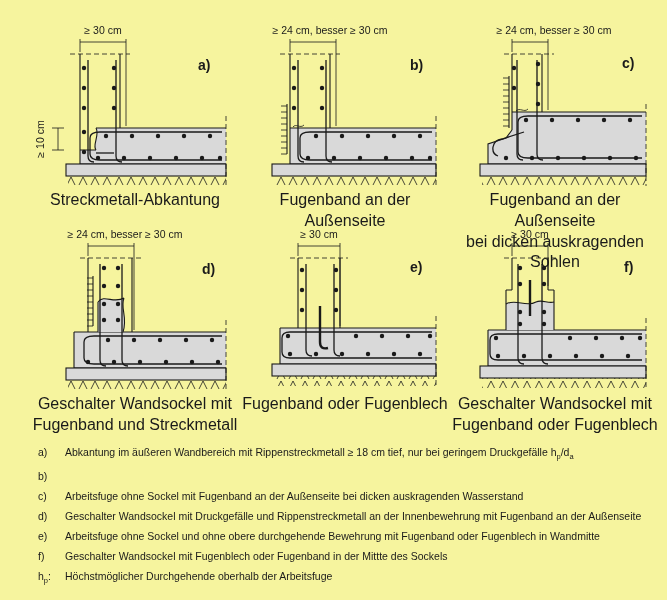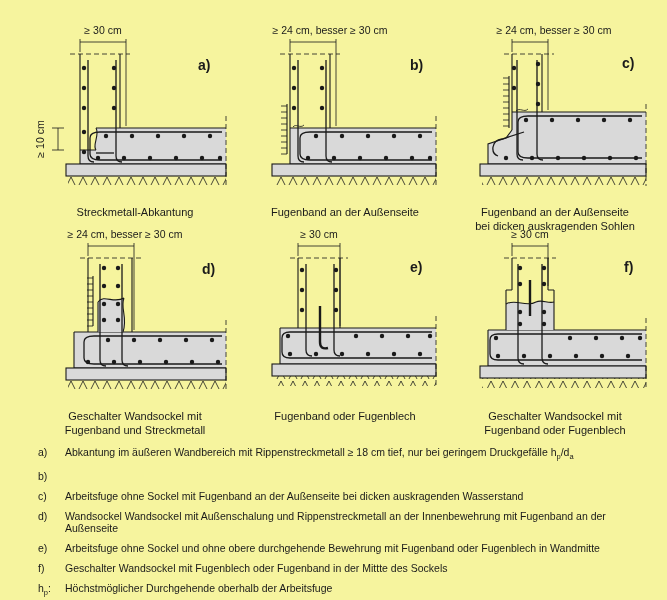--- a/index.html
+++ b/index.html
@@ -2,21 +2,21 @@
 <html style="--bg: #f6f49e; --concrete: #d9d9d9; --line: #1a1a1a;"><head>
 <meta charset="utf-8">
 <style>
   :root{ --bg:#f6f49e; --concrete:#d9d9d9; --line:#1a1a1a; }
   html,body{margin:0;padding:0}
   body{background:var(--bg);}
   .page{position:relative;width:667px;height:600px;background:var(--bg);
         font-family:"Liberation Sans",sans-serif;color:var(--line);overflow:hidden;}
   .fig{position:absolute;width:210px;}
   .fig svg{display:block;}
-  .caption{text-align:center;font-size:11px;line-height:1.3;white-space:pre-line;margin-top:19px;}
+  .caption{text-align:center;font-size:16px;line-height:1.3;white-space:pre-line;margin-top:4px;}
   svg text{font-family:"Liberation Sans",sans-serif;font-size:10.5px;fill:var(--line);}
   svg text.letter{font-size:14px;font-weight:bold;}
   .ln{stroke:var(--line);fill:none;stroke-width:1.1;}
   .thin{stroke-width:0.8;}
   .dash{stroke-dasharray:5 3;}
   .bar{stroke:var(--line);fill:none;stroke-width:1.3;}
   .fb{stroke:var(--line);fill:none;stroke-width:2.4;}
   .conc{fill:var(--concrete);}
   .concs{fill:var(--concrete);stroke:var(--line);stroke-width:1.1;}
   .dot{fill:var(--line);}
@@ -345,21 +345,21 @@
       </div>
       <div class="legend-row">
         <span class="legend-key"><span>b)</span></span>
       </div>
       <div class="legend-row">
         <span class="legend-key"><span>c)</span></span>
         <span class="legend-text"><span>Arbeitsfuge ohne Sockel mit Fugenband an der Außenseite bei dicken auskragenden Wasserstand</span></span>
       </div>
       <div class="legend-row">
         <span class="legend-key"><span>d)</span></span>
-        <span class="legend-text"><span>Wandsockel Wandsockel mit Außenschalung und Rippenstreckmetall an der Innenbewehrung mit Fugenband an der Außenseite</span></span>
+        <span class="legend-text"><span>Geschalter Wandsockel mit Druckgefälle und Rippenstreckmetall an der Innenbewehrung mit Fugenband an der Außenseite</span></span>
       </div>
       <div class="legend-row">
         <span class="legend-key"><span>e)</span></span>
         <span class="legend-text"><span>Arbeitsfuge ohne Sockel und ohne obere durchgehende Bewehrung mit Fugenband oder Fugenblech in Wandmitte</span></span>
       </div>
       <div class="legend-row">
         <span class="legend-key"><span>f)</span></span>
         <span class="legend-text"><span>Geschalter Wandsockel mit Fugenblech oder Fugenband in der Mittte des Sockels</span></span>
       </div>
       <div class="legend-row">

